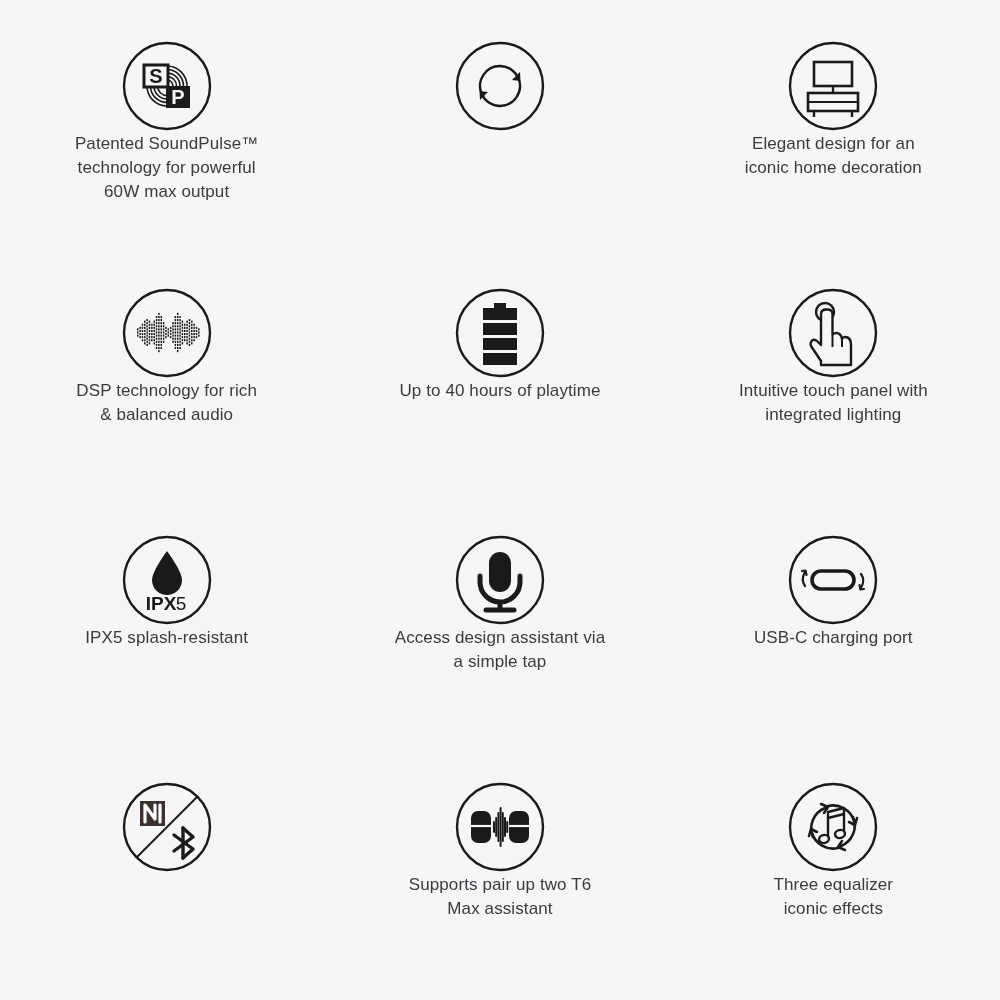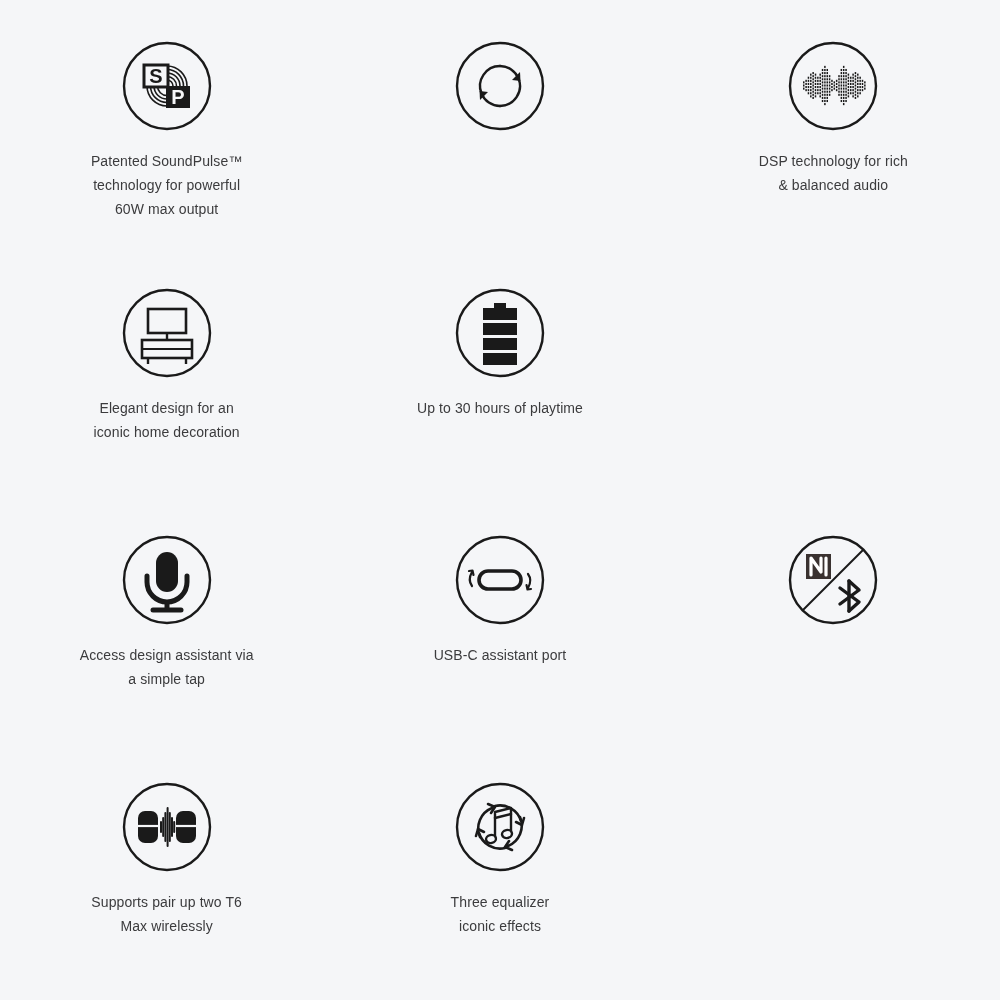--- a/index.html
+++ b/index.html
@@ -36,24 +36,23 @@
     display: flex;
     align-items: center;
     justify-content: center;
   }
   .icon-wrap svg {
     display: block;
     width: 92px;
     height: 92px;
   }
   .feature-caption {
-    margin-top: 17px;
     width: 280px;
     text-align: center;
-    font-size: 14px;
+    font-size: 17px;
     line-height: 24px;
     color: #3b3b3d;
     letter-spacing: 0.1px;
     white-space: pre-line;
   }
 </style>
 </head>
 <body>
 
 <div id="feature-grid">
@@ -89,20 +88,36 @@
       <svg viewBox="0 0 92 92" xmlns="http://www.w3.org/2000/svg">
         <circle cx="46" cy="46" r="43" fill="none" stroke="#1a1a1a" stroke-width="2.4"></circle>
         <path d="M46 26 A20 20 0 0 1 64.5 38.5" fill="none" stroke="#1a1a1a" stroke-width="2.4" stroke-linecap="round"></path>
         <path d="M66 32 L66.5 41 L58 40" fill="#1a1a1a"></path>
         <path d="M46 66 A20 20 0 0 1 27.5 53.5" fill="none" stroke="#1a1a1a" stroke-width="2.4" stroke-linecap="round"></path>
         <path d="M26 60 L25.5 51 L34 52" fill="#1a1a1a"></path>
         <path d="M64.5 38.5 A20 20 0 0 1 46 66" fill="none" stroke="#1a1a1a" stroke-width="2.4" stroke-linecap="round"></path>
         <path d="M27.5 53.5 A20 20 0 0 1 46 26" fill="none" stroke="#1a1a1a" stroke-width="2.4" stroke-linecap="round"></path>
       </svg>
     </div>
+  </div>
+
+  <div class="feature-cell">
+    <div class="icon-wrap">
+      <svg viewBox="0 0 92 92" xmlns="http://www.w3.org/2000/svg">
+        <circle cx="46" cy="46" r="43" fill="none" stroke="#1a1a1a" stroke-width="2.4"></circle>
+        <rect x="27" y="22" width="38" height="24" fill="none" stroke="#1a1a1a" stroke-width="2.6"></rect>
+        <line x1="46" y1="46" x2="46" y2="53" stroke="#1a1a1a" stroke-width="2.4"></line>
+        <rect x="21" y="53" width="50" height="18" fill="none" stroke="#1a1a1a" stroke-width="2.6"></rect>
+        <line x1="21" y1="62" x2="71" y2="62" stroke="#1a1a1a" stroke-width="2"></line>
+        <line x1="27" y1="71" x2="27" y2="77" stroke="#1a1a1a" stroke-width="2.4"></line>
+        <line x1="65" y1="71" x2="65" y2="77" stroke="#1a1a1a" stroke-width="2.4"></line>
+      </svg>
+    </div>
+    <div class="feature-caption">Elegant design for an
+iconic home decoration</div>
   </div>
 
   <div class="feature-cell">
     <div class="icon-wrap">
       <svg viewBox="0 0 92 92" xmlns="http://www.w3.org/2000/svg">
         <circle cx="46" cy="46" r="43" fill="none" stroke="#1a1a1a" stroke-width="2.4"></circle>
         <g id="eqbars" fill="#1a1a1a">
             <rect x="16.00" y="41.35" width="1.5" height="2.1"></rect>
             <rect x="16.00" y="44.45" width="1.5" height="2.1"></rect>
             <rect x="16.00" y="47.55" width="1.5" height="2.1"></rect>
@@ -306,48 +321,64 @@
       </svg>
     </div>
     <div class="feature-caption">DSP technology for rich
 &amp; balanced audio</div>
   </div>
 
   <div class="feature-cell">
     <div class="icon-wrap">
       <svg viewBox="0 0 92 92" xmlns="http://www.w3.org/2000/svg">
         <circle cx="46" cy="46" r="43" fill="none" stroke="#1a1a1a" stroke-width="2.4"></circle>
-        <rect x="27" y="22" width="38" height="24" fill="none" stroke="#1a1a1a" stroke-width="2.6"></rect>
-        <line x1="46" y1="46" x2="46" y2="53" stroke="#1a1a1a" stroke-width="2.4"></line>
-        <rect x="21" y="53" width="50" height="18" fill="none" stroke="#1a1a1a" stroke-width="2.6"></rect>
-        <line x1="21" y1="62" x2="71" y2="62" stroke="#1a1a1a" stroke-width="2"></line>
-        <line x1="27" y1="71" x2="27" y2="77" stroke="#1a1a1a" stroke-width="2.4"></line>
-        <line x1="65" y1="71" x2="65" y2="77" stroke="#1a1a1a" stroke-width="2.4"></line>
-      </svg>
-    </div>
-    <div class="feature-caption">Elegant design for an
-iconic home decoration</div>
-  </div>
-
-  <div class="feature-cell">
-    <div class="icon-wrap">
-      <svg viewBox="0 0 92 92" xmlns="http://www.w3.org/2000/svg">
-        <circle cx="46" cy="46" r="43" fill="none" stroke="#1a1a1a" stroke-width="2.4"></circle>
         <rect x="40" y="16" width="12" height="5" fill="#1a1a1a"></rect>
         <rect x="29" y="21" width="34" height="12" fill="#1a1a1a"></rect>
         <rect x="29" y="36" width="34" height="12" fill="#1a1a1a"></rect>
         <rect x="29" y="51" width="34" height="12" fill="#1a1a1a"></rect>
         <rect x="29" y="66" width="34" height="12" fill="#1a1a1a"></rect>
       </svg>
     </div>
-    <div class="feature-caption">Up to 30 hours of playtime</div>
-  </div>
-
-
-  <div class="feature-cell">
+    <div class="feature-caption">Up to 40 hours of playtime</div>
+  </div>
+
+  <div class="feature-cell">
+    <div class="icon-wrap">
+      <svg viewBox="0 0 92 92" xmlns="http://www.w3.org/2000/svg">
+        <circle cx="46" cy="46" r="43" fill="none" stroke="#1a1a1a" stroke-width="2.4"></circle>
+        <circle cx="38" cy="25" r="9" fill="none" stroke="#1a1a1a" stroke-width="2.4"></circle>
+        <circle cx="38" cy="25" r="3.6" fill="#1a1a1a"></circle>
+        <path d="M34 27 L34 58 L30 54 Q26 51 24 55 Q22.5 58 26 62
+                 L34 74 L34 78
+                 L64 78 L64 58
+                 Q64 50 58 50
+                 Q56 50 55 52
+                 Q54 46 49 46
+                 Q46.5 46 45.5 48
+                 L45.5 27
+                 Q45.5 22.5 40 22.5
+                 Q34 22.5 34 27 Z" fill="#f5f6f8" stroke="#1a1a1a" stroke-width="2.4" stroke-linejoin="round"></path>
+        <line x1="45.5" y1="49" x2="45.5" y2="60" stroke="#1a1a1a" stroke-width="2"></line>
+        <line x1="55" y1="52" x2="55" y2="60" stroke="#1a1a1a" stroke-width="2"></line>
+      </svg>
+    </div>
+    <div class="feature-caption">Intuitive touch panel with
+integrated lighting</div>
+  </div>
+
+  <div class="feature-cell">
+    <div class="icon-wrap">
+      <svg viewBox="0 0 92 92" xmlns="http://www.w3.org/2000/svg">
+        <circle cx="46" cy="46" r="43" fill="none" stroke="#1a1a1a" stroke-width="2.4"></circle>
+        <path d="M46 17 C46 17 31 37 31 46 C31 54.5 37.7 61 46 61 C54.3 61 61 54.5 61 46 C61 37 46 17 46 17 Z" fill="#1a1a1a"></path>
+        <text x="40" y="76" text-anchor="middle" font-family="Liberation Sans, sans-serif" font-size="19" font-weight="bold" fill="#1a1a1a">IPX</text>
+        <text x="60" y="76" text-anchor="middle" font-family="Liberation Sans, sans-serif" font-size="19" font-weight="normal" fill="#1a1a1a">5</text>
+      </svg>
+    </div>
+    <div class="feature-caption">IPX5 splash-resistant</div>
   </div>
 
   <div class="feature-cell">
     <div class="icon-wrap">
       <svg viewBox="0 0 92 92" xmlns="http://www.w3.org/2000/svg">
         <circle cx="46" cy="46" r="43" fill="none" stroke="#1a1a1a" stroke-width="2.4"></circle>
         <rect x="35" y="18" width="22" height="40" rx="11" fill="#1a1a1a"></rect>
         <path d="M26 42 L26 48 A20 20 0 0 0 66 48 L66 42" fill="none" stroke="#1a1a1a" stroke-width="5" stroke-linecap="round"></path>
         <line x1="46" y1="66" x2="46" y2="74" stroke="#1a1a1a" stroke-width="5"></line>
         <line x1="32" y1="76" x2="60" y2="76" stroke="#1a1a1a" stroke-width="5" stroke-linecap="round"></line>
@@ -361,21 +392,21 @@
     <div class="icon-wrap">
       <svg viewBox="0 0 92 92" xmlns="http://www.w3.org/2000/svg">
         <circle cx="46" cy="46" r="43" fill="none" stroke="#1a1a1a" stroke-width="2.4"></circle>
         <rect x="25" y="37" width="42" height="18" rx="9" fill="none" stroke="#1a1a1a" stroke-width="3.6"></rect>
         <path d="M18 52 Q13.5 46 18 38" fill="none" stroke="#1a1a1a" stroke-width="2.2" stroke-linecap="round"></path>
         <path d="M15 37 L18.5 36.5 L19.5 41" fill="none" stroke="#1a1a1a" stroke-width="2.2" stroke-linecap="round" stroke-linejoin="round"></path>
         <path d="M74 40 Q78.5 46 74 54" fill="none" stroke="#1a1a1a" stroke-width="2.2" stroke-linecap="round"></path>
         <path d="M77 55 L73.5 55.5 L72.5 51" fill="none" stroke="#1a1a1a" stroke-width="2.2" stroke-linecap="round" stroke-linejoin="round"></path>
       </svg>
     </div>
-    <div class="feature-caption">USB-C assistant port</div>
+    <div class="feature-caption">USB-C charging port</div>
   </div>
 
   <div class="feature-cell">
     <div class="icon-wrap">
       <svg viewBox="0 0 92 92" xmlns="http://www.w3.org/2000/svg">
         <circle cx="46" cy="46" r="43" fill="none" stroke="#1a1a1a" stroke-width="2.4"></circle>
         <line x1="16" y1="76" x2="76" y2="16" stroke="#1a1a1a" stroke-width="2"></line>
         <rect x="19" y="20" width="25" height="25" fill="#3a3230"></rect>
         <path d="M24 41 L24 24 L34 38 L34 24 M39 24 L39 41" fill="none" stroke="#ffffff" stroke-width="3.2" stroke-linejoin="round" stroke-linecap="round"></path>
         <g stroke="#1a1a1a" stroke-width="3.4" fill="none" stroke-linecap="round" stroke-linejoin="round">
@@ -400,21 +431,21 @@
             <line x1="42.20" x2="42.20" y1="37.00" y2="55.00"></line>
             <line x1="44.40" x2="44.40" y1="32.00" y2="60.00"></line>
             <line x1="46.60" x2="46.60" y1="27.00" y2="65.00"></line>
             <line x1="48.80" x2="48.80" y1="32.00" y2="60.00"></line>
             <line x1="51.00" x2="51.00" y1="37.00" y2="55.00"></line>
             <line x1="53.20" x2="53.20" y1="41.00" y2="51.00"></line>
           </g>
       </svg>
     </div>
     <div class="feature-caption">Supports pair up two T6
-Max wirelessly</div>
+Max assistant</div>
   </div>
 
   <div class="feature-cell">
     <div class="icon-wrap">
       <svg viewBox="0 0 92 92" xmlns="http://www.w3.org/2000/svg">
         <circle cx="46" cy="46" r="43" fill="none" stroke="#1a1a1a" stroke-width="2.4"></circle>
         <path d="M26 56 A22 22 0 0 1 38 27" fill="none" stroke="#1a1a1a" stroke-width="2.6" stroke-linecap="round"></path>
         <path d="M34 23 L41 26 L37 32" fill="none" stroke="#1a1a1a" stroke-width="2.6" stroke-linecap="round" stroke-linejoin="round"></path>
         <path d="M41 25 A22 22 0 0 1 67 40" fill="none" stroke="#1a1a1a" stroke-width="2.6" stroke-linecap="round"></path>
         <path d="M70 37 L68 44 L62 41" fill="none" stroke="#1a1a1a" stroke-width="2.6" stroke-linecap="round" stroke-linejoin="round"></path>

